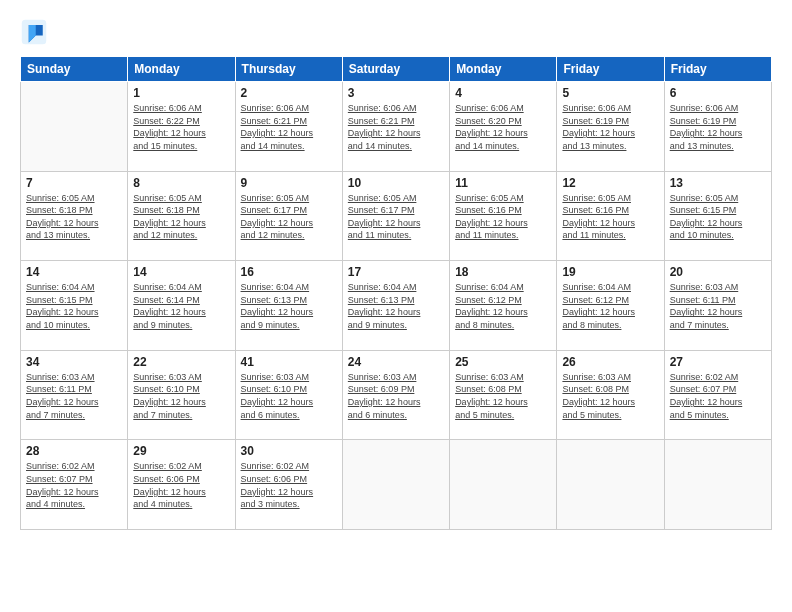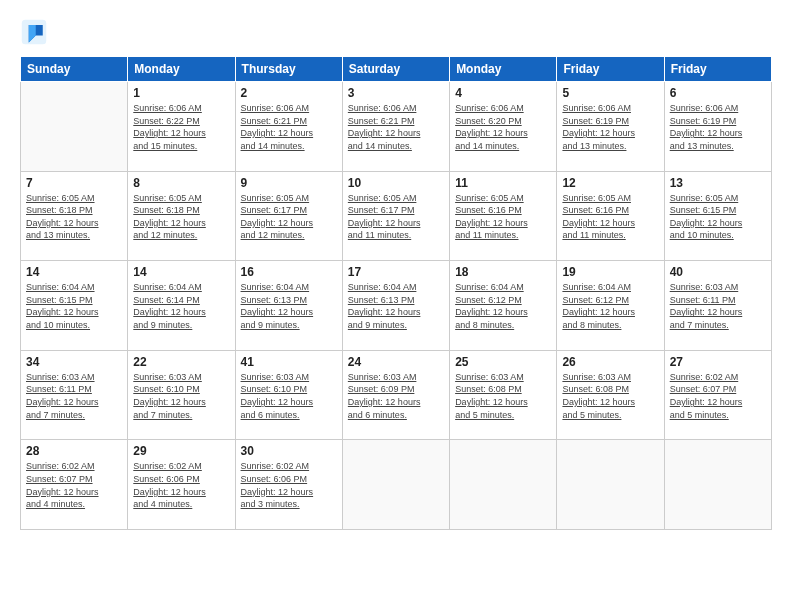--- a/index.html
+++ b/index.html
@@ -261,21 +261,21 @@
 and 8 minutes.</div>
           </td>
           <td>
             <span class="day-num">19</span>
             <div class="day-info" style="white-space: pre-line;">Sunrise: 6:04 AM
 Sunset: 6:12 PM
 Daylight: 12 hours
 and 8 minutes.</div>
           </td>
           <td>
-            <span class="day-num">40</span>
+            <span class="day-num">20</span>
             <div class="day-info" style="white-space: pre-line;">Sunrise: 6:03 AM
 Sunset: 6:11 PM
 Daylight: 12 hours
 and 7 minutes.</div>
           </td>
         </tr>
         <tr>
           <td>
             <span class="day-num">34</span>
             <div class="day-info" style="white-space: pre-line;">Sunrise: 6:03 AM

